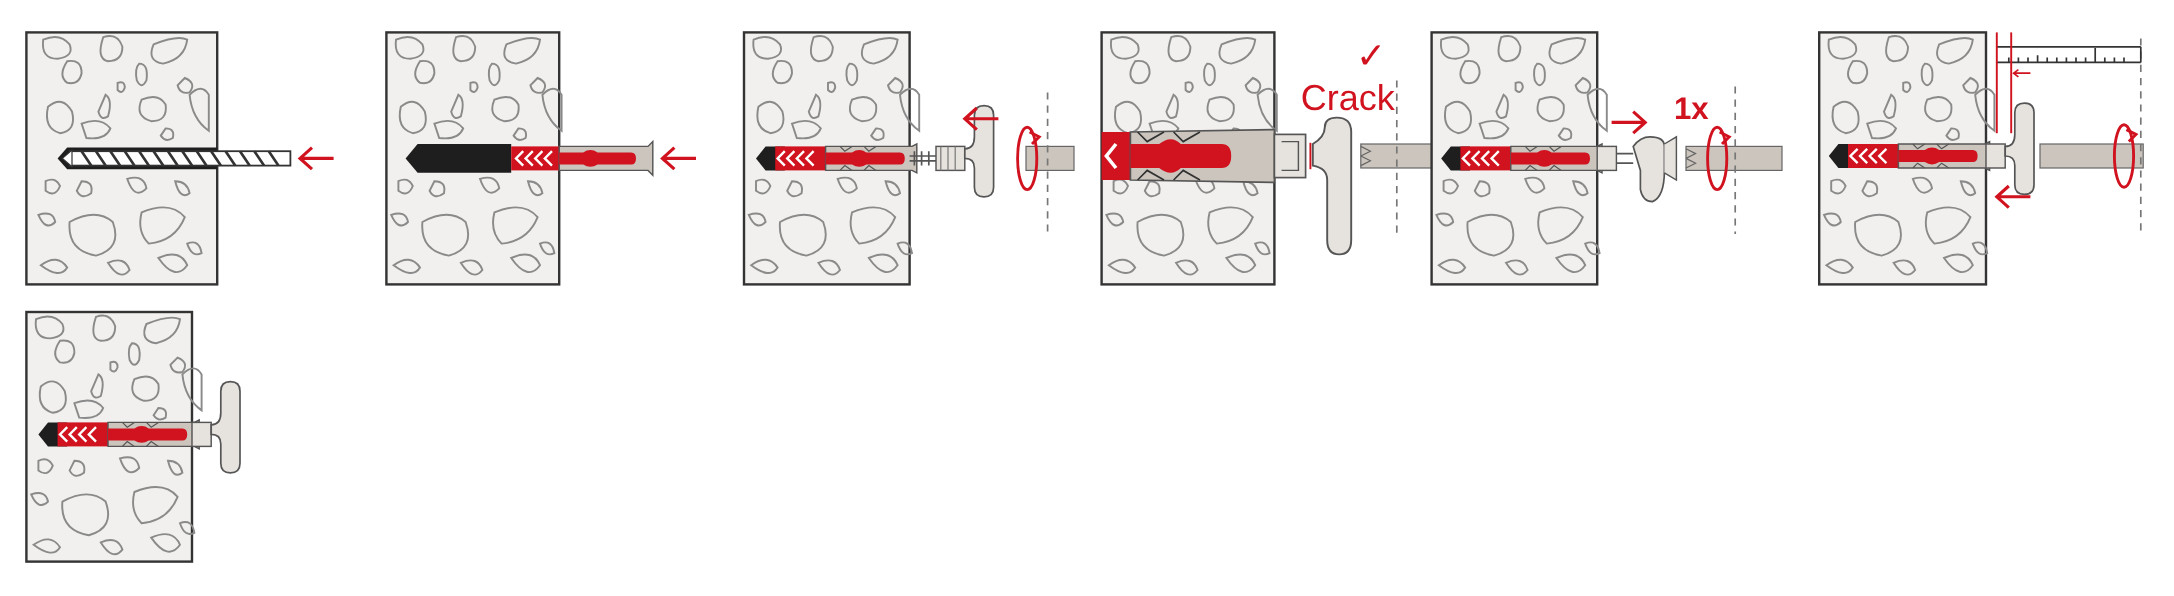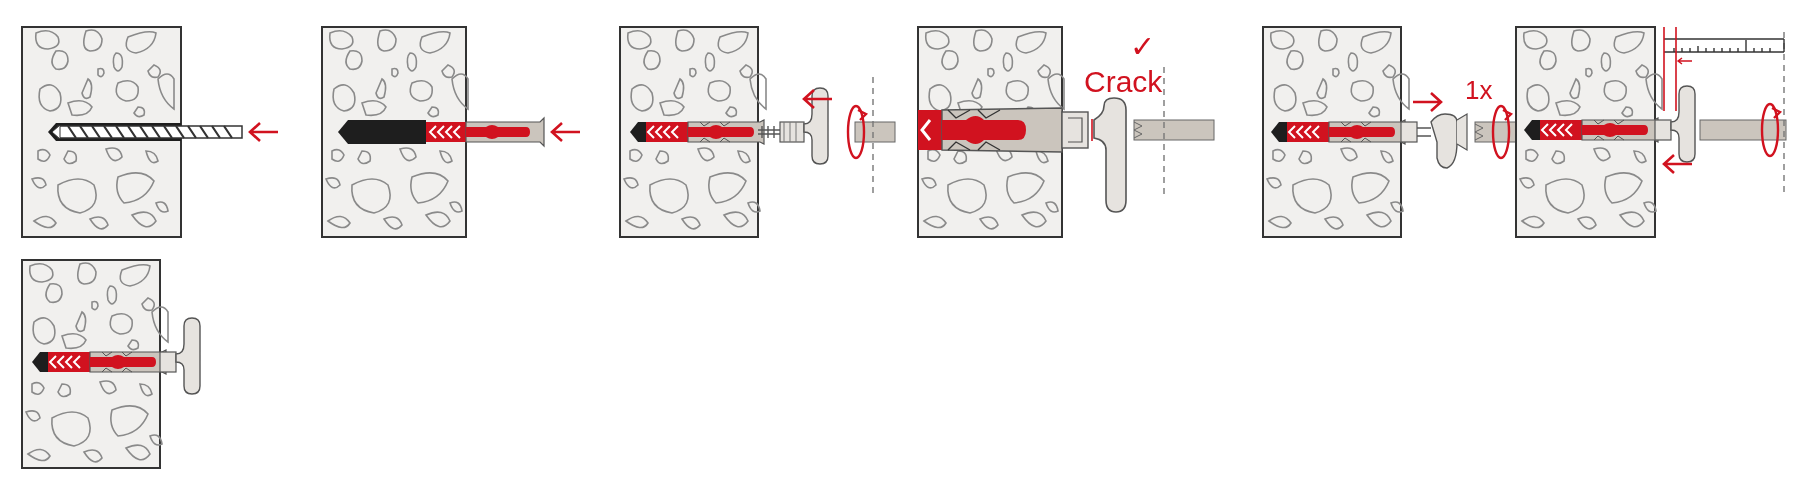--- a/index.html
+++ b/index.html
@@ -157,21 +157,21 @@
     </g>
     <g transform="translate(216,103)">
         <use href="#screwdriver"></use>
       </g>
     <line x1="246" y1="40" x2="246" y2="170" stroke="#777" stroke-width="1.4" stroke-dasharray="6,5"></line>
     <text x="166" y="65" class="label-red" font-size="30">Crack</text>
     <text x="212" y="30" class="label-red" font-size="30">✓</text>
   </svg>
 </div>
 
-<div class="panel" style="left:1263px; top:27px;">
+<div class="panel" style="left:1193px; top:27px;font-weight:bold;">
   <svg width="262" height="212">
     <rect x="0" y="0" width="138" height="210" fill="#f1f0ee" stroke="#333" stroke-width="2"></rect>
     <g>
         <use href="#aggregate"></use>
       </g>
     <g transform="translate(8,105)">
         <use href="#plug-seated"></use>
       </g>
     <g transform="translate(138,105)">
       <rect x="0" y="-10" width="16" height="20" fill="#e6e3df" stroke="#555" stroke-width="1.2"></rect>

